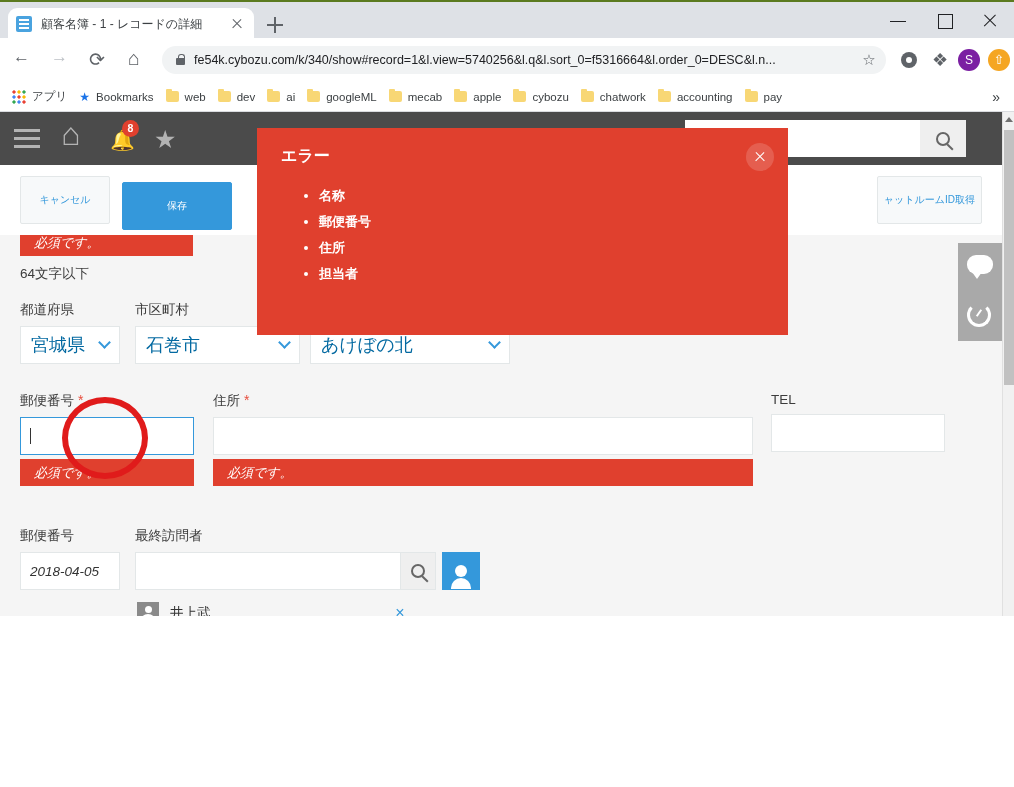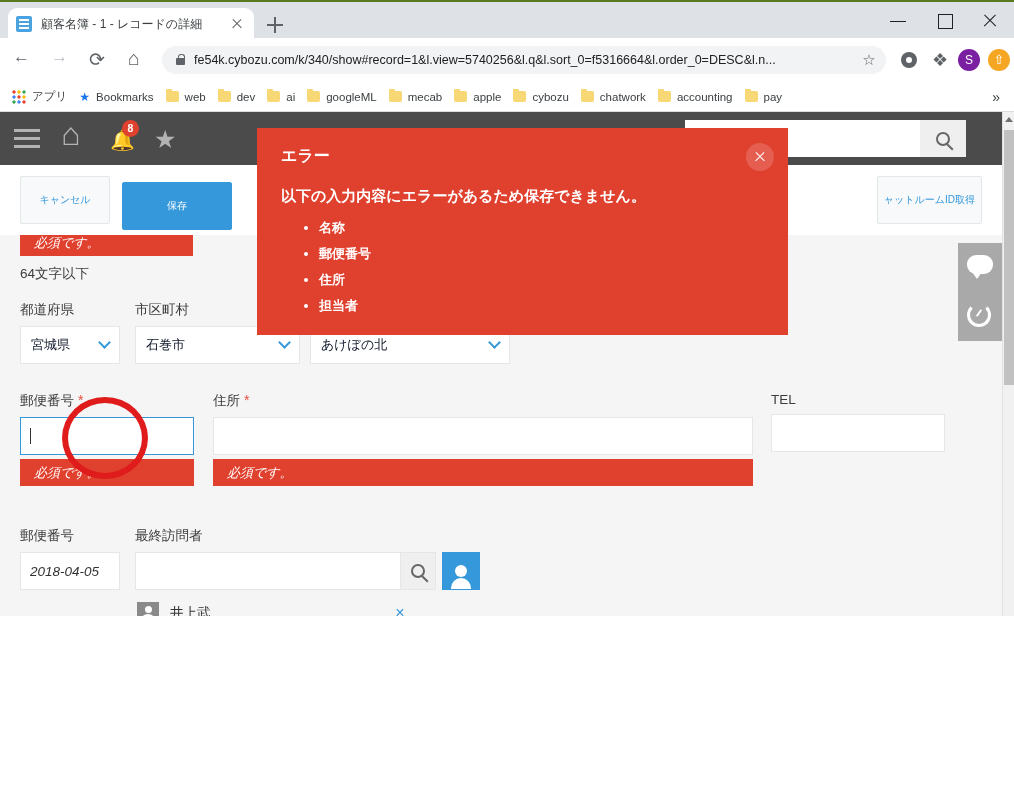--- a/index.html
+++ b/index.html
@@ -285,21 +285,21 @@
     height: 38px; font-size: 13.5px; color: #333; padding: 0 9px;
     font-family: "Liberation Sans", sans-serif;
     display: flex; align-items: center;
   }
   .txt-focus { border: 1px solid #3498db; }
   .caret {
     display: inline-block; width: 1px; height: 16px; background: #333;
   }
   .sel {
     background: #fff; border: 1px solid #e3e7e8; height: 38px;
-    font-size: 13px; color: #0f172a; padding: 0 10px;
+    font-size: 18px; color: #0369a1; padding: 0 10px;
     display: flex; align-items: center; justify-content: space-between;
   }
   .chev {
     width: 9px; height: 9px; border-right: 2px solid #3498db;
     border-bottom: 2px solid #3498db; transform: rotate(45deg);
     margin-left: 10px; margin-top: -5px;
   }
   .errmsg {
     background: #e0402e; color: #fff; font-size: 13px;
     height: 27px; display: flex; align-items: center; padding: 0 14px;
@@ -722,21 +722,20 @@
       </div>
     <div class="vscroll-thumb"></div>
     <div class="vscroll-down">
         <span class="tri-down"></span>
       </div>
   </div>
 
   <div class="dialog">
     <div class="dlg-title">エラー</div>
     <div class="dlg-close"></div>
-    <div class="dlg-msg">以下の入力内容にエラーがあるため保存できません。</div>
     <ul class="dlg-list">
       <li>名称</li>
       <li>郵便番号</li>
       <li>住所</li>
       <li>担当者</li>
     </ul>
   </div>
 
   <div class="annot-circle"></div>
 

